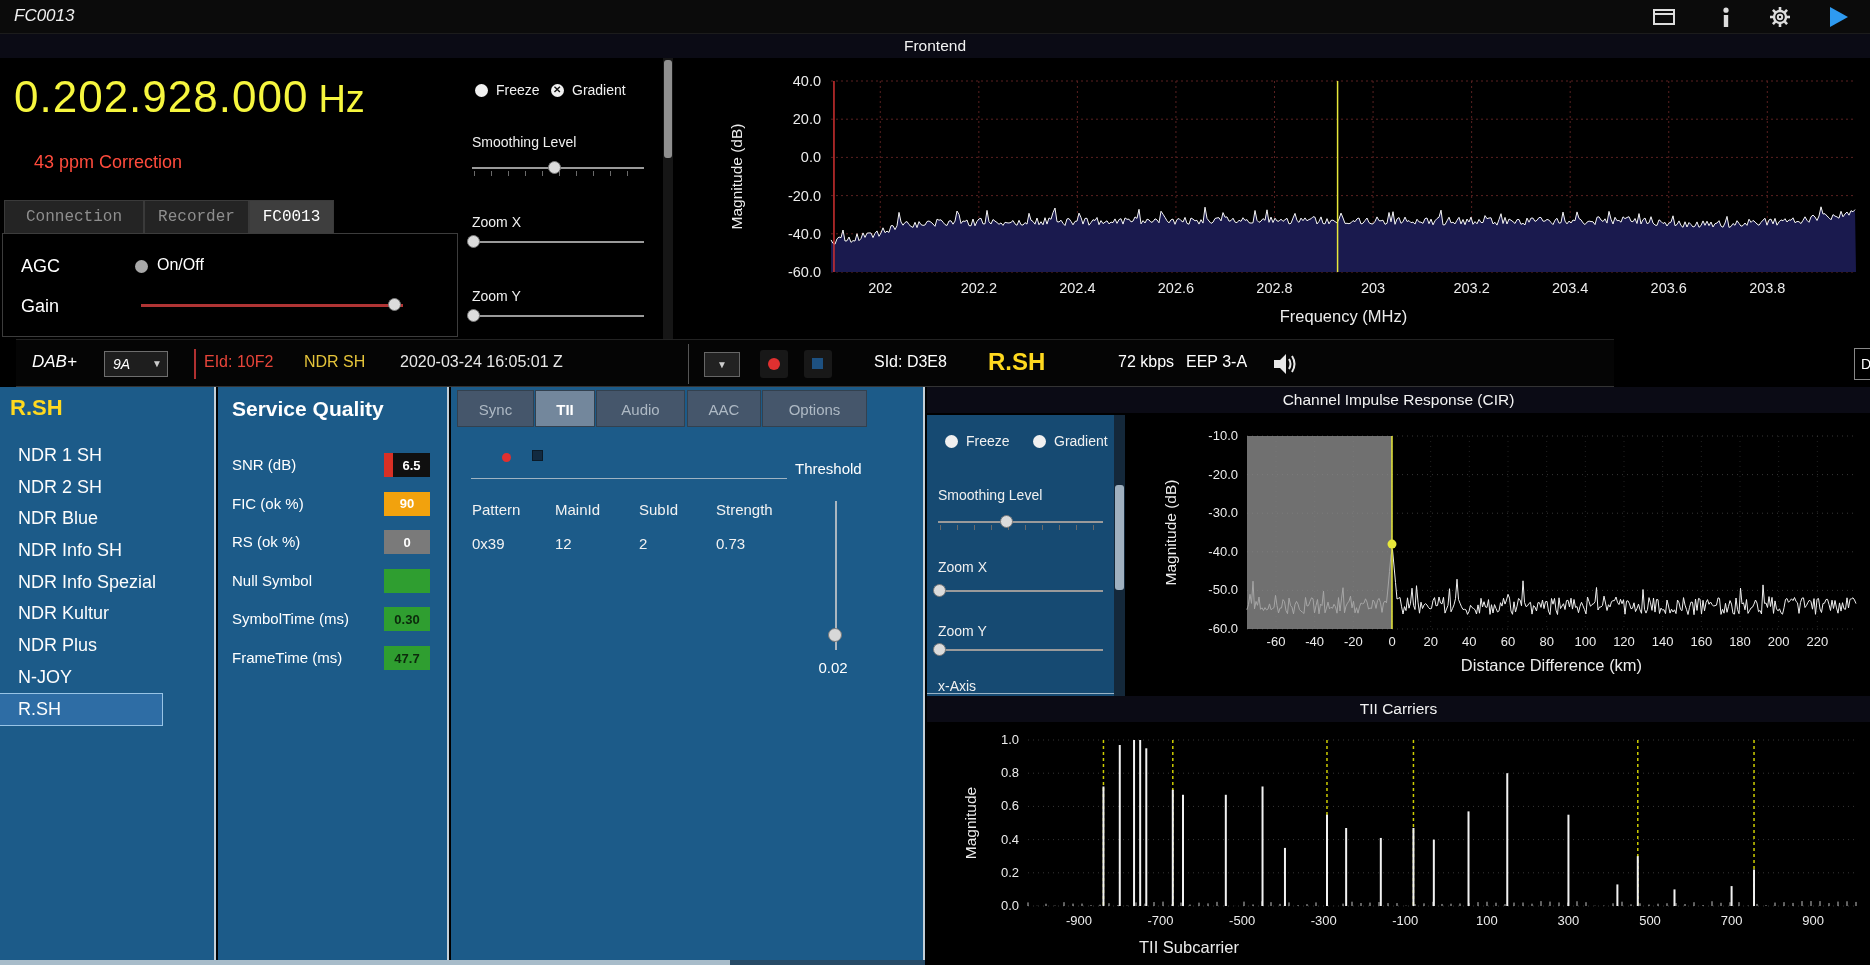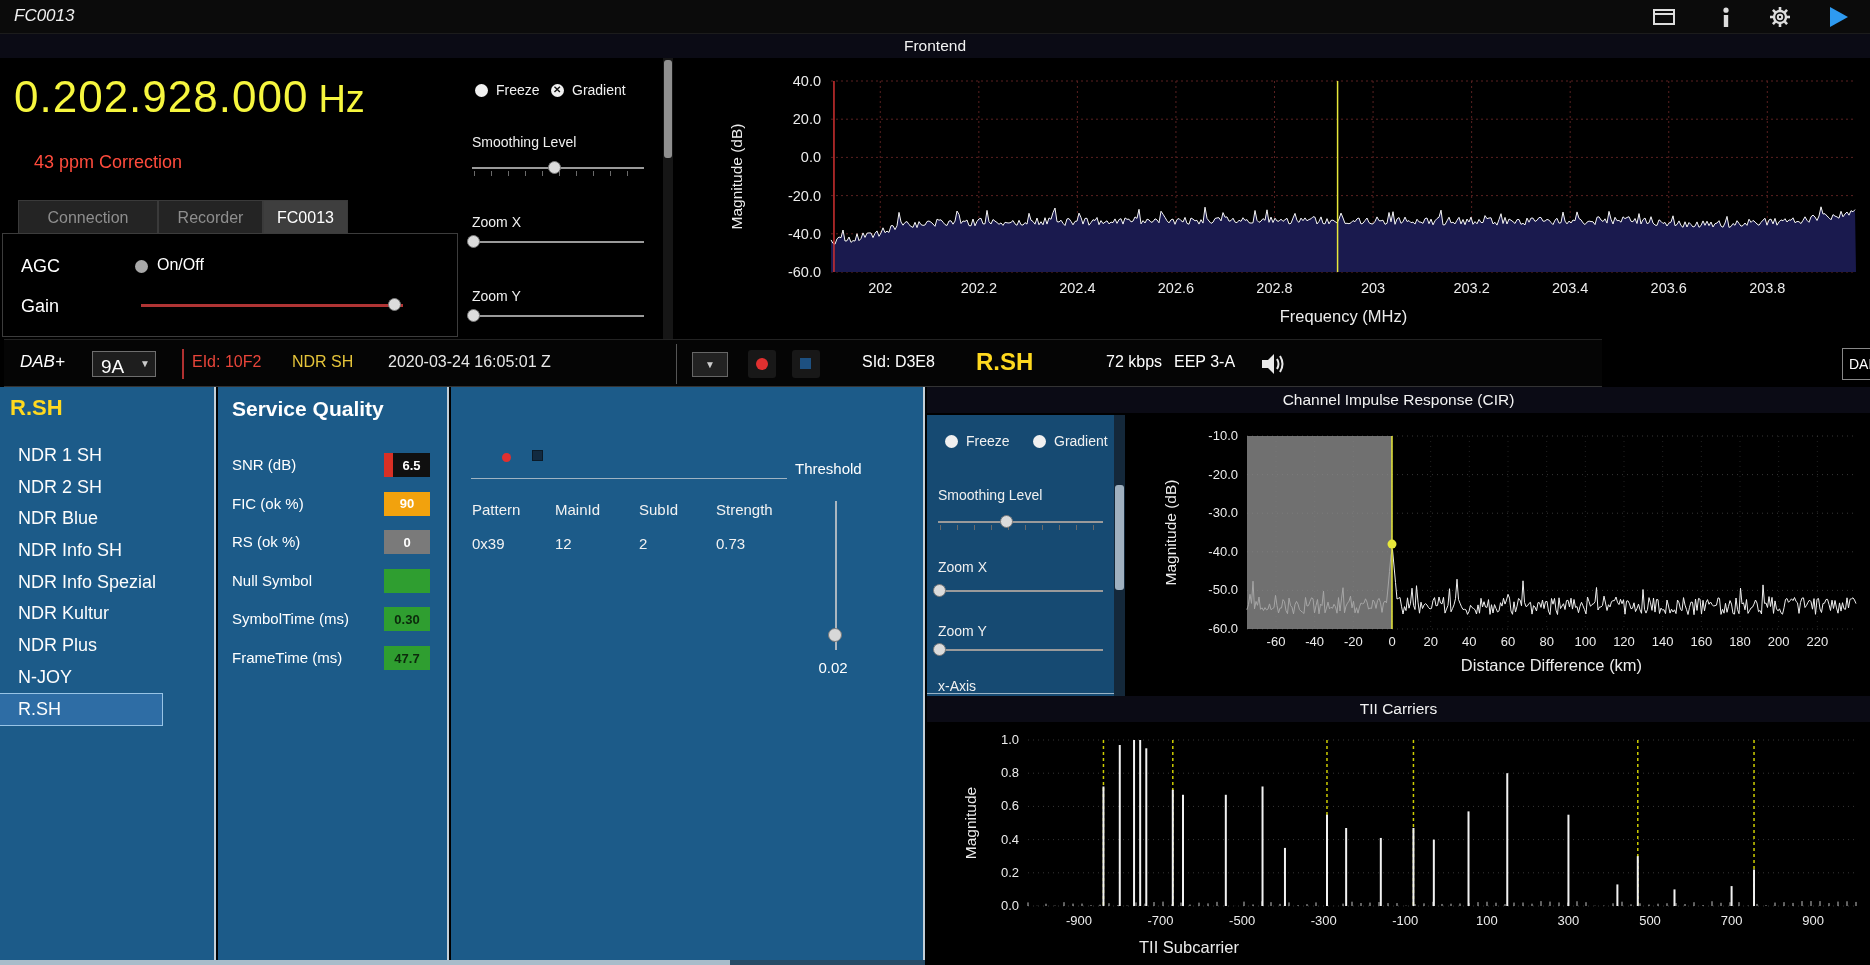--- a/index.html
+++ b/index.html
@@ -76,21 +76,21 @@
     </span>
 </div>
 
 <div class="abs panel-title" style="left:0;top:34px;width:1870px;height:24px;line-height:24px;background:#0b0b15;">Frontend</div>
 
 <div class="abs" style="left:0;top:58px;width:460px;height:281px;background:#000;">
   <div class="abs" style="left:14px;top:14px;">
     <span style="font-size:44px;color:#f6f63e;letter-spacing:1px;">0.202.928.000</span><span style="font-size:38px;color:#f6f63e;margin-left:10px;">Hz</span>
   </div>
   <div class="abs" style="left:14px;top:94px;font-size:18px;color:#ff4b3c;margin-left:20px;">43 ppm Correction</div>
-  <div class="abs" style="left:18px;top:142px;width:452px;height:33px;">
+  <div class="abs" style="left:4px;top:142px;width:452px;height:33px;font-family:Liberation Mono, monospace;">
       <div class="fe-tab" style="left: 0px; width: 140px;">Connection</div>
       <div class="fe-tab" style="left: 140px; width: 105px;">Recorder</div>
       <div class="fe-tab active" style="left: 245px; width: 85px;">FC0013</div>
     </div>
   <div class="abs" style="left:2px;top:175px;width:456px;height:104px;border:1px solid #3c3c3c;">
     <span class="abs" style="left:18px;top:22px;font-size:18px;">AGC</span>
     <span class="radio dim" style="left:132px;top:26px;"></span>
     <span class="abs" style="left:154px;top:22px;font-size:16px;">On/Off</span>
     <span class="abs" style="left:18px;top:62px;font-size:18px;">Gain</span>
     <div class="slider red" style="left:138px;top:64px;width:262px;">
@@ -161,24 +161,24 @@
     <line x1="1094.298076923087" x2="1094.298076923087" y1="23" y2="214" stroke="#5a2020" stroke-dasharray="2,3"></line>
     <text x="1094.298076923087" y="235" text-anchor="middle" class="tick">203.8</text>
     <text x="69" y="118.5" text-anchor="middle" class="axis-label" transform="rotate(-90 69 118.5)">Magnitude (dB)</text>
     <text x="670.5" y="264" text-anchor="middle" class="axis-label2">Frequency (MHz)</text>
     <path d="M158.0,181.9L160.0,185.4L162.0,186.2L164.0,180.8L166.0,179.0L168.0,179.7L170.0,172.0L172.0,183.0L174.0,182.8L176.0,179.0L178.0,184.4L180.0,182.6L182.0,183.0L184.0,175.7L186.0,182.7L188.0,180.5L190.0,174.9L192.0,179.4L194.0,175.2L196.0,174.9L198.0,175.0L200.0,179.6L202.0,175.3L204.0,172.9L206.0,178.3L208.0,174.9L210.0,169.8L212.0,174.7L214.0,173.1L216.0,174.4L218.0,167.7L220.0,167.7L222.0,171.6L224.0,167.8L226.0,154.4L228.0,164.0L230.0,167.2L232.0,164.5L234.0,163.5L236.0,166.6L238.0,168.4L240.0,169.4L242.0,164.3L244.0,169.6L246.0,163.6L248.0,166.6L250.0,167.4L252.0,167.0L254.0,163.5L256.0,163.0L258.0,164.2L260.0,166.0L262.0,168.3L264.0,161.2L266.0,162.2L268.0,161.8L270.0,164.2L272.0,166.6L274.0,167.5L276.0,163.0L278.0,162.8L280.0,166.2L282.0,163.1L284.0,153.0L286.0,156.4L288.0,165.5L290.0,163.0L292.0,163.4L294.0,162.0L296.0,167.6L298.0,167.8L300.0,161.0L302.0,167.8L304.0,163.4L306.0,160.9L308.0,160.3L310.0,165.9L312.0,165.8L314.0,152.4L316.0,163.8L318.0,166.0L320.0,161.5L322.0,163.1L324.0,164.5L326.0,166.3L328.0,164.9L330.0,167.4L332.0,164.3L334.0,164.8L336.0,165.0L338.0,164.4L340.0,162.5L342.0,165.9L344.0,167.3L346.0,162.3L348.0,166.7L350.0,167.1L352.0,164.6L354.0,166.1L356.0,155.3L358.0,162.2L360.0,163.5L362.0,166.2L364.0,160.0L366.0,166.8L368.0,163.7L370.0,166.8L372.0,159.7L374.0,166.1L376.0,159.9L378.0,161.3L380.0,154.6L382.0,150.0L384.0,163.6L386.0,164.0L388.0,162.2L390.0,165.3L392.0,167.5L394.0,160.9L396.0,160.6L398.0,163.4L400.0,166.8L402.0,163.4L404.0,163.1L406.0,155.1L408.0,159.5L410.0,166.1L412.0,160.4L414.0,160.3L416.0,167.2L418.0,164.6L420.0,161.7L422.0,162.5L424.0,159.5L426.0,166.7L428.0,162.6L430.0,165.6L432.0,164.2L434.0,162.8L436.0,165.9L438.0,164.1L440.0,164.6L442.0,160.9L444.0,165.4L446.0,161.6L448.0,160.7L450.0,166.1L452.0,159.9L454.0,161.3L456.0,161.2L458.0,163.9L460.0,163.1L462.0,158.9L464.0,160.4L466.0,151.3L468.0,165.9L470.0,162.6L472.0,165.0L474.0,161.2L476.0,161.9L478.0,164.3L480.0,163.7L482.0,160.8L484.0,161.9L486.0,164.8L488.0,153.2L490.0,156.2L492.0,159.4L494.0,162.8L496.0,164.9L498.0,161.8L500.0,161.1L502.0,166.3L504.0,161.5L506.0,160.5L508.0,162.6L510.0,164.0L512.0,159.4L514.0,165.4L516.0,166.2L518.0,160.0L520.0,161.2L522.0,162.8L524.0,162.3L526.0,166.1L528.0,161.7L530.0,165.1L532.0,149.2L534.0,160.4L536.0,163.0L538.0,165.4L540.0,164.2L542.0,160.5L544.0,159.9L546.0,159.7L548.0,162.9L550.0,154.6L552.0,159.2L554.0,158.9L556.0,163.2L558.0,162.6L560.0,160.2L562.0,164.1L564.0,164.7L566.0,162.2L568.0,163.4L570.0,159.7L572.0,162.4L574.0,161.6L576.0,164.7L578.0,165.1L580.0,164.8L582.0,152.5L584.0,162.3L586.0,164.4L588.0,163.1L590.0,160.6L592.0,162.3L594.0,151.8L596.0,164.3L598.0,159.1L600.0,164.5L602.0,160.2L604.0,163.0L606.0,163.2L608.0,161.1L610.0,163.4L612.0,161.7L614.0,160.3L616.0,165.9L618.0,165.3L620.0,160.1L622.0,155.4L624.0,162.5L626.0,164.4L628.0,160.1L630.0,162.7L632.0,159.9L634.0,162.8L636.0,161.5L638.0,160.8L640.0,158.7L642.0,159.2L644.0,166.0L646.0,163.4L648.0,158.9L650.0,165.5L652.0,165.9L654.0,160.6L656.0,165.9L658.0,162.4L660.0,162.1L662.0,163.6L664.0,164.9L666.0,161.0L668.0,155.1L670.0,160.0L672.0,165.4L674.0,165.3L676.0,165.7L678.0,164.8L680.0,162.6L682.0,163.7L684.0,160.8L686.0,160.0L688.0,165.9L690.0,165.2L692.0,162.5L694.0,160.0L696.0,164.6L698.0,165.8L700.0,165.9L702.0,163.4L704.0,158.9L706.0,162.7L708.0,162.8L710.0,162.2L712.0,166.3L714.0,165.3L716.0,154.5L718.0,163.8L720.0,153.7L722.0,166.3L724.0,161.0L726.0,159.5L728.0,165.3L730.0,163.6L732.0,159.1L734.0,163.5L736.0,162.6L738.0,164.7L740.0,164.1L742.0,166.1L744.0,161.2L746.0,163.9L748.0,164.2L750.0,165.4L752.0,160.6L754.0,160.0L756.0,165.7L758.0,161.1L760.0,166.8L762.0,162.8L764.0,160.5L766.0,159.2L768.0,152.2L770.0,166.9L772.0,166.7L774.0,162.9L776.0,159.2L778.0,164.8L780.0,164.2L782.0,165.9L784.0,162.2L786.0,159.3L788.0,165.9L790.0,161.5L792.0,166.7L794.0,161.0L796.0,164.0L798.0,159.1L800.0,166.3L802.0,163.6L804.0,165.8L806.0,161.4L808.0,164.5L810.0,164.5L812.0,157.6L814.0,160.7L816.0,160.0L818.0,159.8L820.0,165.9L822.0,164.3L824.0,167.1L826.0,161.5L828.0,155.7L830.0,165.5L832.0,159.4L834.0,166.0L836.0,161.0L838.0,162.2L840.0,163.7L842.0,165.5L844.0,161.6L846.0,161.5L848.0,166.3L850.0,165.3L852.0,166.9L854.0,160.1L856.0,164.2L858.0,160.1L860.0,160.1L862.0,163.4L864.0,162.3L866.0,159.5L868.0,159.5L870.0,163.2L872.0,163.1L874.0,161.4L876.0,162.1L878.0,164.5L880.0,166.6L882.0,162.2L884.0,160.3L886.0,165.2L888.0,164.6L890.0,154.1L892.0,163.1L894.0,165.9L896.0,163.1L898.0,165.0L900.0,162.0L902.0,162.7L904.0,153.9L906.0,160.5L908.0,161.8L910.0,164.9L912.0,166.6L914.0,164.1L916.0,163.1L918.0,163.5L920.0,163.8L922.0,166.6L924.0,159.2L926.0,158.8L928.0,162.0L930.0,163.5L932.0,160.8L934.0,165.1L936.0,153.4L938.0,161.2L940.0,166.0L942.0,159.3L944.0,162.7L946.0,162.4L948.0,164.2L950.0,158.8L952.0,160.6L954.0,159.5L956.0,158.7L958.0,163.3L960.0,163.7L962.0,160.5L964.0,165.5L966.0,155.6L968.0,166.0L970.0,161.6L972.0,160.0L974.0,165.6L976.0,164.8L978.0,158.7L980.0,165.0L982.0,167.1L984.0,167.4L986.0,161.8L988.0,163.4L990.0,165.5L992.0,164.4L994.0,168.0L996.0,165.0L998.0,164.1L1000.0,157.8L1002.0,167.7L1004.0,166.5L1006.0,162.9L1008.0,167.5L1010.0,169.3L1012.0,163.8L1014.0,169.0L1016.0,164.5L1018.0,166.5L1020.0,169.0L1022.0,168.1L1024.0,163.9L1026.0,169.3L1028.0,167.6L1030.0,162.9L1032.0,167.3L1034.0,163.2L1036.0,167.7L1038.0,164.0L1040.0,169.0L1042.0,165.7L1044.0,165.0L1046.0,162.7L1048.0,168.1L1050.0,169.2L1052.0,165.0L1054.0,158.4L1056.0,169.4L1058.0,168.5L1060.0,165.5L1062.0,167.3L1064.0,162.7L1066.0,165.4L1068.0,168.2L1070.0,167.5L1072.0,165.0L1074.0,167.4L1076.0,161.2L1078.0,164.4L1080.0,162.4L1082.0,163.9L1084.0,166.0L1086.0,167.3L1088.0,164.4L1090.0,162.1L1092.0,160.3L1094.0,167.2L1096.0,161.9L1098.0,161.1L1100.0,165.9L1102.0,160.4L1104.0,167.2L1106.0,163.9L1108.0,161.9L1110.0,162.8L1112.0,160.7L1114.0,164.0L1116.0,161.9L1118.0,162.2L1120.0,159.8L1122.0,164.7L1124.0,163.5L1126.0,163.7L1128.0,165.6L1130.0,162.3L1132.0,158.8L1134.0,162.3L1136.0,164.3L1138.0,158.8L1140.0,157.1L1142.0,159.0L1144.0,162.5L1146.0,158.0L1148.0,148.8L1150.0,156.0L1152.0,155.7L1154.0,158.0L1156.0,159.8L1158.0,161.8L1160.0,156.6L1162.0,158.1L1164.0,158.9L1166.0,160.2L1168.0,153.3L1170.0,158.8L1172.0,156.0L1174.0,154.0L1176.0,157.2L1178.0,152.7L1180.0,153.8L1182.0,151.6L1183,214L158,214Z" fill="#1a1a4e"></path>
     <path d="M158.0,181.9L160.0,185.4L162.0,186.2L164.0,180.8L166.0,179.0L168.0,179.7L170.0,172.0L172.0,183.0L174.0,182.8L176.0,179.0L178.0,184.4L180.0,182.6L182.0,183.0L184.0,175.7L186.0,182.7L188.0,180.5L190.0,174.9L192.0,179.4L194.0,175.2L196.0,174.9L198.0,175.0L200.0,179.6L202.0,175.3L204.0,172.9L206.0,178.3L208.0,174.9L210.0,169.8L212.0,174.7L214.0,173.1L216.0,174.4L218.0,167.7L220.0,167.7L222.0,171.6L224.0,167.8L226.0,154.4L228.0,164.0L230.0,167.2L232.0,164.5L234.0,163.5L236.0,166.6L238.0,168.4L240.0,169.4L242.0,164.3L244.0,169.6L246.0,163.6L248.0,166.6L250.0,167.4L252.0,167.0L254.0,163.5L256.0,163.0L258.0,164.2L260.0,166.0L262.0,168.3L264.0,161.2L266.0,162.2L268.0,161.8L270.0,164.2L272.0,166.6L274.0,167.5L276.0,163.0L278.0,162.8L280.0,166.2L282.0,163.1L284.0,153.0L286.0,156.4L288.0,165.5L290.0,163.0L292.0,163.4L294.0,162.0L296.0,167.6L298.0,167.8L300.0,161.0L302.0,167.8L304.0,163.4L306.0,160.9L308.0,160.3L310.0,165.9L312.0,165.8L314.0,152.4L316.0,163.8L318.0,166.0L320.0,161.5L322.0,163.1L324.0,164.5L326.0,166.3L328.0,164.9L330.0,167.4L332.0,164.3L334.0,164.8L336.0,165.0L338.0,164.4L340.0,162.5L342.0,165.9L344.0,167.3L346.0,162.3L348.0,166.7L350.0,167.1L352.0,164.6L354.0,166.1L356.0,155.3L358.0,162.2L360.0,163.5L362.0,166.2L364.0,160.0L366.0,166.8L368.0,163.7L370.0,166.8L372.0,159.7L374.0,166.1L376.0,159.9L378.0,161.3L380.0,154.6L382.0,150.0L384.0,163.6L386.0,164.0L388.0,162.2L390.0,165.3L392.0,167.5L394.0,160.9L396.0,160.6L398.0,163.4L400.0,166.8L402.0,163.4L404.0,163.1L406.0,155.1L408.0,159.5L410.0,166.1L412.0,160.4L414.0,160.3L416.0,167.2L418.0,164.6L420.0,161.7L422.0,162.5L424.0,159.5L426.0,166.7L428.0,162.6L430.0,165.6L432.0,164.2L434.0,162.8L436.0,165.9L438.0,164.1L440.0,164.6L442.0,160.9L444.0,165.4L446.0,161.6L448.0,160.7L450.0,166.1L452.0,159.9L454.0,161.3L456.0,161.2L458.0,163.9L460.0,163.1L462.0,158.9L464.0,160.4L466.0,151.3L468.0,165.9L470.0,162.6L472.0,165.0L474.0,161.2L476.0,161.9L478.0,164.3L480.0,163.7L482.0,160.8L484.0,161.9L486.0,164.8L488.0,153.2L490.0,156.2L492.0,159.4L494.0,162.8L496.0,164.9L498.0,161.8L500.0,161.1L502.0,166.3L504.0,161.5L506.0,160.5L508.0,162.6L510.0,164.0L512.0,159.4L514.0,165.4L516.0,166.2L518.0,160.0L520.0,161.2L522.0,162.8L524.0,162.3L526.0,166.1L528.0,161.7L530.0,165.1L532.0,149.2L534.0,160.4L536.0,163.0L538.0,165.4L540.0,164.2L542.0,160.5L544.0,159.9L546.0,159.7L548.0,162.9L550.0,154.6L552.0,159.2L554.0,158.9L556.0,163.2L558.0,162.6L560.0,160.2L562.0,164.1L564.0,164.7L566.0,162.2L568.0,163.4L570.0,159.7L572.0,162.4L574.0,161.6L576.0,164.7L578.0,165.1L580.0,164.8L582.0,152.5L584.0,162.3L586.0,164.4L588.0,163.1L590.0,160.6L592.0,162.3L594.0,151.8L596.0,164.3L598.0,159.1L600.0,164.5L602.0,160.2L604.0,163.0L606.0,163.2L608.0,161.1L610.0,163.4L612.0,161.7L614.0,160.3L616.0,165.9L618.0,165.3L620.0,160.1L622.0,155.4L624.0,162.5L626.0,164.4L628.0,160.1L630.0,162.7L632.0,159.9L634.0,162.8L636.0,161.5L638.0,160.8L640.0,158.7L642.0,159.2L644.0,166.0L646.0,163.4L648.0,158.9L650.0,165.5L652.0,165.9L654.0,160.6L656.0,165.9L658.0,162.4L660.0,162.1L662.0,163.6L664.0,164.9L666.0,161.0L668.0,155.1L670.0,160.0L672.0,165.4L674.0,165.3L676.0,165.7L678.0,164.8L680.0,162.6L682.0,163.7L684.0,160.8L686.0,160.0L688.0,165.9L690.0,165.2L692.0,162.5L694.0,160.0L696.0,164.6L698.0,165.8L700.0,165.9L702.0,163.4L704.0,158.9L706.0,162.7L708.0,162.8L710.0,162.2L712.0,166.3L714.0,165.3L716.0,154.5L718.0,163.8L720.0,153.7L722.0,166.3L724.0,161.0L726.0,159.5L728.0,165.3L730.0,163.6L732.0,159.1L734.0,163.5L736.0,162.6L738.0,164.7L740.0,164.1L742.0,166.1L744.0,161.2L746.0,163.9L748.0,164.2L750.0,165.4L752.0,160.6L754.0,160.0L756.0,165.7L758.0,161.1L760.0,166.8L762.0,162.8L764.0,160.5L766.0,159.2L768.0,152.2L770.0,166.9L772.0,166.7L774.0,162.9L776.0,159.2L778.0,164.8L780.0,164.2L782.0,165.9L784.0,162.2L786.0,159.3L788.0,165.9L790.0,161.5L792.0,166.7L794.0,161.0L796.0,164.0L798.0,159.1L800.0,166.3L802.0,163.6L804.0,165.8L806.0,161.4L808.0,164.5L810.0,164.5L812.0,157.6L814.0,160.7L816.0,160.0L818.0,159.8L820.0,165.9L822.0,164.3L824.0,167.1L826.0,161.5L828.0,155.7L830.0,165.5L832.0,159.4L834.0,166.0L836.0,161.0L838.0,162.2L840.0,163.7L842.0,165.5L844.0,161.6L846.0,161.5L848.0,166.3L850.0,165.3L852.0,166.9L854.0,160.1L856.0,164.2L858.0,160.1L860.0,160.1L862.0,163.4L864.0,162.3L866.0,159.5L868.0,159.5L870.0,163.2L872.0,163.1L874.0,161.4L876.0,162.1L878.0,164.5L880.0,166.6L882.0,162.2L884.0,160.3L886.0,165.2L888.0,164.6L890.0,154.1L892.0,163.1L894.0,165.9L896.0,163.1L898.0,165.0L900.0,162.0L902.0,162.7L904.0,153.9L906.0,160.5L908.0,161.8L910.0,164.9L912.0,166.6L914.0,164.1L916.0,163.1L918.0,163.5L920.0,163.8L922.0,166.6L924.0,159.2L926.0,158.8L928.0,162.0L930.0,163.5L932.0,160.8L934.0,165.1L936.0,153.4L938.0,161.2L940.0,166.0L942.0,159.3L944.0,162.7L946.0,162.4L948.0,164.2L950.0,158.8L952.0,160.6L954.0,159.5L956.0,158.7L958.0,163.3L960.0,163.7L962.0,160.5L964.0,165.5L966.0,155.6L968.0,166.0L970.0,161.6L972.0,160.0L974.0,165.6L976.0,164.8L978.0,158.7L980.0,165.0L982.0,167.1L984.0,167.4L986.0,161.8L988.0,163.4L990.0,165.5L992.0,164.4L994.0,168.0L996.0,165.0L998.0,164.1L1000.0,157.8L1002.0,167.7L1004.0,166.5L1006.0,162.9L1008.0,167.5L1010.0,169.3L1012.0,163.8L1014.0,169.0L1016.0,164.5L1018.0,166.5L1020.0,169.0L1022.0,168.1L1024.0,163.9L1026.0,169.3L1028.0,167.6L1030.0,162.9L1032.0,167.3L1034.0,163.2L1036.0,167.7L1038.0,164.0L1040.0,169.0L1042.0,165.7L1044.0,165.0L1046.0,162.7L1048.0,168.1L1050.0,169.2L1052.0,165.0L1054.0,158.4L1056.0,169.4L1058.0,168.5L1060.0,165.5L1062.0,167.3L1064.0,162.7L1066.0,165.4L1068.0,168.2L1070.0,167.5L1072.0,165.0L1074.0,167.4L1076.0,161.2L1078.0,164.4L1080.0,162.4L1082.0,163.9L1084.0,166.0L1086.0,167.3L1088.0,164.4L1090.0,162.1L1092.0,160.3L1094.0,167.2L1096.0,161.9L1098.0,161.1L1100.0,165.9L1102.0,160.4L1104.0,167.2L1106.0,163.9L1108.0,161.9L1110.0,162.8L1112.0,160.7L1114.0,164.0L1116.0,161.9L1118.0,162.2L1120.0,159.8L1122.0,164.7L1124.0,163.5L1126.0,163.7L1128.0,165.6L1130.0,162.3L1132.0,158.8L1134.0,162.3L1136.0,164.3L1138.0,158.8L1140.0,157.1L1142.0,159.0L1144.0,162.5L1146.0,158.0L1148.0,148.8L1150.0,156.0L1152.0,155.7L1154.0,158.0L1156.0,159.8L1158.0,161.8L1160.0,156.6L1162.0,158.1L1164.0,158.9L1166.0,160.2L1168.0,153.3L1170.0,158.8L1172.0,156.0L1174.0,154.0L1176.0,157.2L1178.0,152.7L1180.0,153.8L1182.0,151.6" fill="none" stroke="#f5f5f5" stroke-width="1"></path>
     <line x1="160.95673076923092" x2="160.95673076923092" y1="23" y2="214" stroke="#d03030" stroke-width="1.5"></line>
     <line x1="664.5865384615382" x2="664.5865384615382" y1="23" y2="214" stroke="#e8e83a" stroke-width="1.5"></line>
   </svg>
 
-<div class="abs" style="left:4px;top:339px;width:1598px;height:48px;background:#050505;border-top:1px solid #222;border-bottom:1px solid #333;padding-left:25px;">
+<div class="abs" style="left:16px;top:339px;width:1598px;height:48px;background:#050505;border-top:1px solid #222;border-bottom:1px solid #333;padding-left:25px;">
   <span class="abs" style="left:16px;top:12px;font-size:17px;font-style:italic;">DAB+</span>
   <div class="abs" style="left:88px;top:11px;width:64px;height:26px;background:#1e1e1e;border:1px solid #6e6e6e;">
-    <span style="position:absolute;left:8px;top:4px;font-size:19px;">9A</span>
+    <span style="position:absolute;left:8px;top:4px;font-size:14px;font-style:italic;">9A</span>
     <span style="position:absolute;right:5px;top:6px;font-size:10px;color:#ccc;">▼</span>
   </div>
   <div class="abs" style="left:178px;top:9px;width:2px;height:30px;background:#b03030;"></div>
   <span class="abs" style="left:188px;top:13px;font-size:16px;color:#e8453a;">EId: 10F2</span>
   <span class="abs" style="left:288px;top:13px;font-size:16px;color:#e5c43a;">NDR SH</span>
   <span class="abs" style="left:384px;top:13px;font-size:16px;color:#e8e8e8;">2020-03-24 16:05:01 Z</span>
   <div class="abs" style="left:672px;top:4px;width:1px;height:40px;background:#555;"></div>
   <div class="abs" style="left:688px;top:12px;width:36px;height:25px;background:#222;border:1px solid #666;text-align:center;line-height:23px;font-size:10px;color:#ccc;"><span>▼</span></div>
   <div class="abs" style="left:744px;top:10px;width:28px;height:28px;background:#181818;border-radius:3px;">
     <span style="position:absolute;left:8px;top:8px;width:12px;height:12px;border-radius:50%;background:#e03030;"></span>
@@ -252,20 +252,27 @@
       <div class="sq-row" style="top: 259px;">
         <span class="sq-label">FrameTime (ms)</span>
         <div class="gauge">
           <div class="vbox" style="background: rgb(47, 158, 48); color: rgb(12, 42, 12);">47.7</div>
         </div>
       </div>
     </div>
 </div>
 
 <div class="abs" style="left:451px;top:387px;width:474px;height:578px;background:#1c5b89;border-right:2px solid #c2cfd8;">
+  <div class="abs" style="left:0;top:3px;width:472px;height:37px;">
+      <div class="dt-tab" style="left: 6px; width: 77px;">Sync</div>
+      <div class="dt-tab active" style="left: 84px; width: 60px;">TII</div>
+      <div class="dt-tab" style="left: 145px; width: 89px;">Audio</div>
+      <div class="dt-tab" style="left: 236px; width: 74px;">AAC</div>
+      <div class="dt-tab" style="left: 311px; width: 105px;">Options</div>
+    </div>
   <span class="abs" style="left:51px;top:66px;width:9px;height:9px;border-radius:50%;background:#e03030;"></span>
   <span class="abs" style="left:81px;top:63px;width:11px;height:11px;background:#122a40;border:1px solid #0a1a28;"></span>
   <div class="abs" style="left:20px;top:91px;width:316px;height:1px;background:#9fb3c2;"></div>
   <div class="abs" style="left:0;top:114px;width:340px;height:120px;">
       <span class="tt-h" style="left: 21px; top: 0px;">Pattern</span>
       <span class="tt-h" style="left: 104px; top: 0px;">MainId</span>
       <span class="tt-h" style="left: 188px; top: 0px;">SubId</span>
       <span class="tt-h" style="left: 265px; top: 0px;">Strength</span>
       <span class="tt-c" style="left: 21px; top: 34px;">0x39</span>
       <span class="tt-c" style="left: 104px; top: 34px;">12</span>

